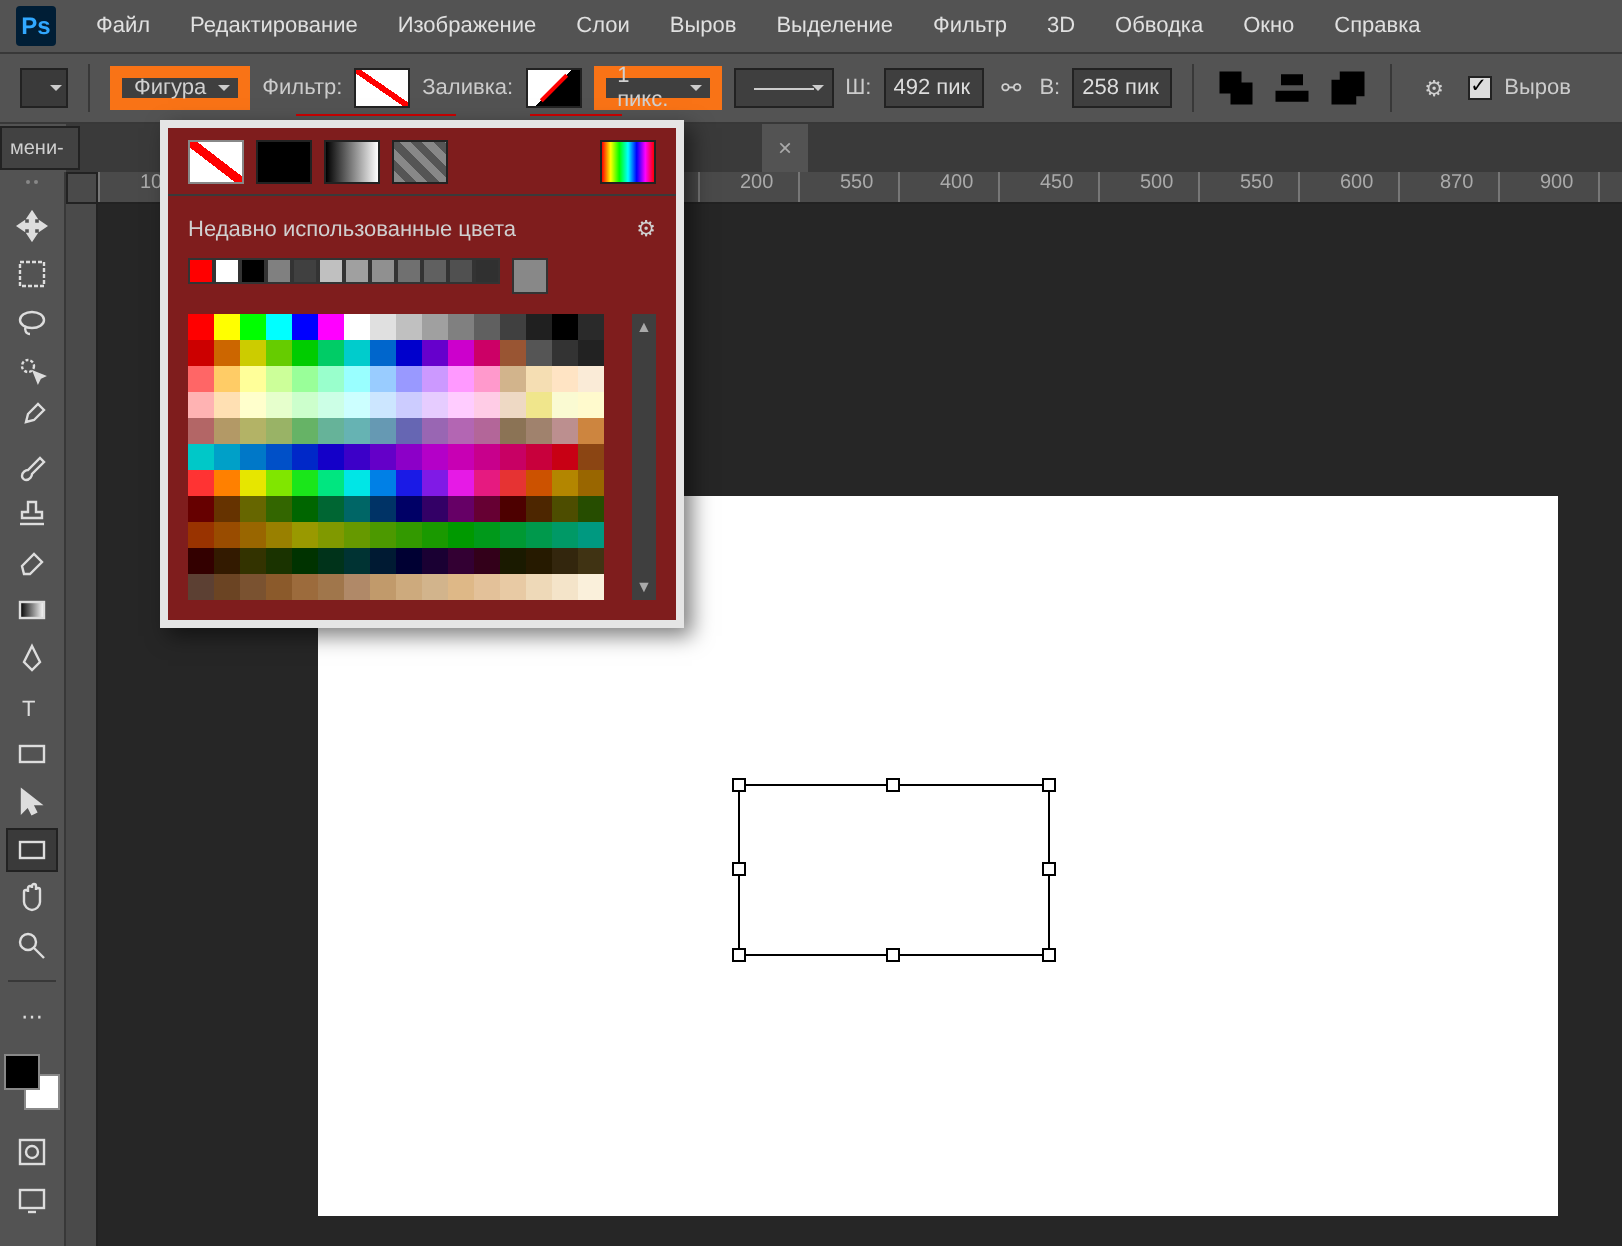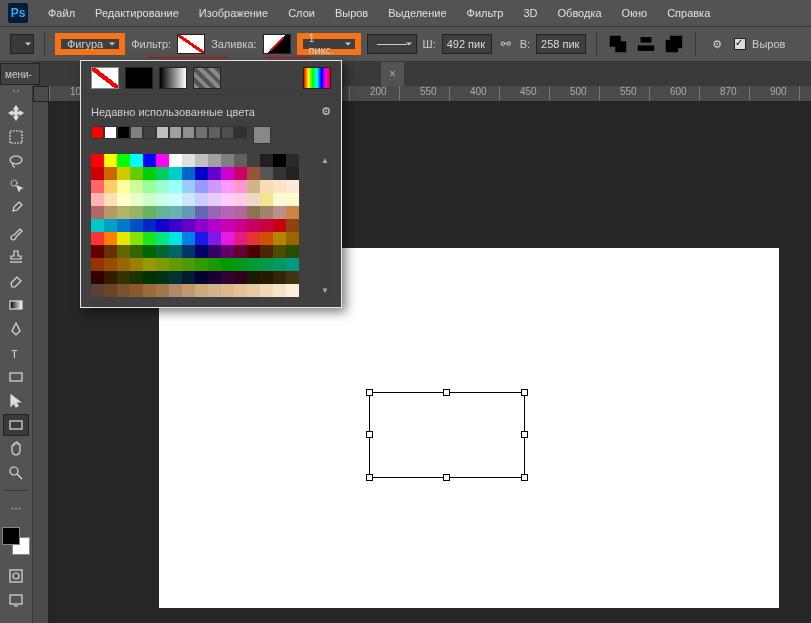--- a/index.html
+++ b/index.html
@@ -40,21 +40,21 @@
 .handle{position:absolute;width:7px;height:7px;background:#fff;border:1px solid #000}
 .toolbar{position:absolute;top:86px;left:0;width:33px;bottom:0;background:#535353;border-right:1px solid #383838;display:flex;flex-direction:column;align-items:center;padding-top:4px;gap:2px}
 .toolbar-handle{width:28px;height:8px;display:flex;justify-content:center;gap:2px;margin-bottom:2px}
 .toolbar-handle span{width:2px;height:2px;background:#888;border-radius:50%}
 .tb{width:26px;height:22px;display:flex;align-items:center;justify-content:center;cursor:pointer;position:relative;color:#ddd}
 .tb.active{background:#3a3a3a;border:1px solid #222}
 .tb svg{width:16px;height:16px;stroke:#ddd;fill:none;stroke-width:1.2}
 .color-fg-bg{position:relative;width:28px;height:28px;margin-top:6px}
 .fg{position:absolute;top:0;left:0;width:18px;height:18px;background:#000;border:1px solid #888}
 .bg{position:absolute;bottom:0;right:0;width:18px;height:18px;background:#fff;border:1px solid #888}
-.color-panel{position:absolute;top:60px;left:80px;width:262px;background:#404040;border:1px solid #e5e5e5;z-index:100;box-shadow:4px 4px 10px rgba(0,0,0,0.5)}
+.color-panel{position:absolute;top:60px;left:80px;width:262px;background:#7f1d1d;border:4px solid #e5e5e5;z-index:100;box-shadow:4px 4px 10px rgba(0,0,0,0.5)}
 .cp-header{height:34px;display:flex;align-items:center;padding:0 10px;gap:6px;border-bottom:1px solid #3a3a3a}
 .cp-type{width:28px;height:22px;border:1px solid #222;cursor:pointer}
 .cp-type.sel{border:1px solid #888}
 .cp-none{background:#fff;position:relative;overflow:hidden}
 .cp-none::before{content:"";position:absolute;inset:0;background:linear-gradient(to top right,transparent 43%,red 43%,red 57%,transparent 57%)}
 .cp-solid{background:#000}
 .cp-grad{background:linear-gradient(to right,#000,#fff)}
 .cp-pattern{background:repeating-linear-gradient(45deg,#888 0 4px,#555 4px 8px)}
 .cp-spectrum{background:linear-gradient(to right,red,yellow,lime,cyan,blue,magenta,red);margin-left:auto}
 .cp-section{padding:10px}

